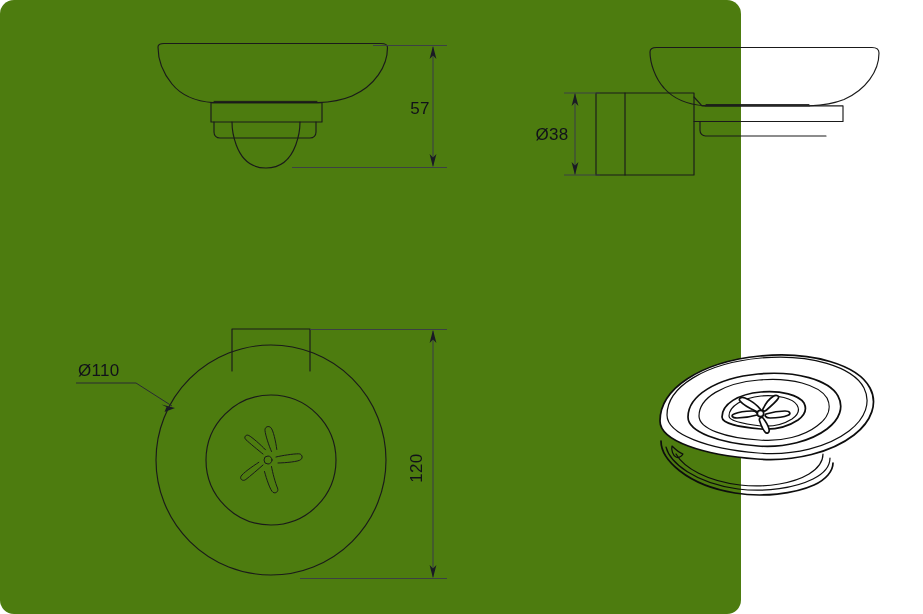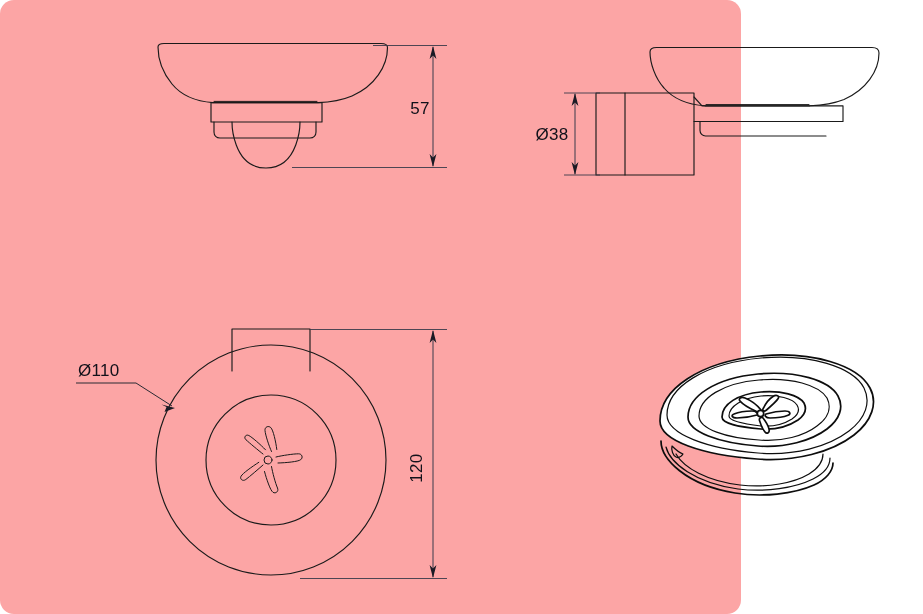--- a/index.html
+++ b/index.html
@@ -11,21 +11,21 @@
   body {
     width: 923px;
     height: 614px;
     overflow: hidden;
     font-family: "Liberation Sans", sans-serif;
   }
   #drawing-sheet {
     position: relative;
     width: 741px;
     height: 614px;
-    background: #fca5a5;
+    background: #4d7c0f;
     border-radius: 14px;
   }
   #drawing-svg {
     position: absolute;
     top: 0;
     left: 0;
     width: 923px;
     height: 614px;
     display: block;
   }

